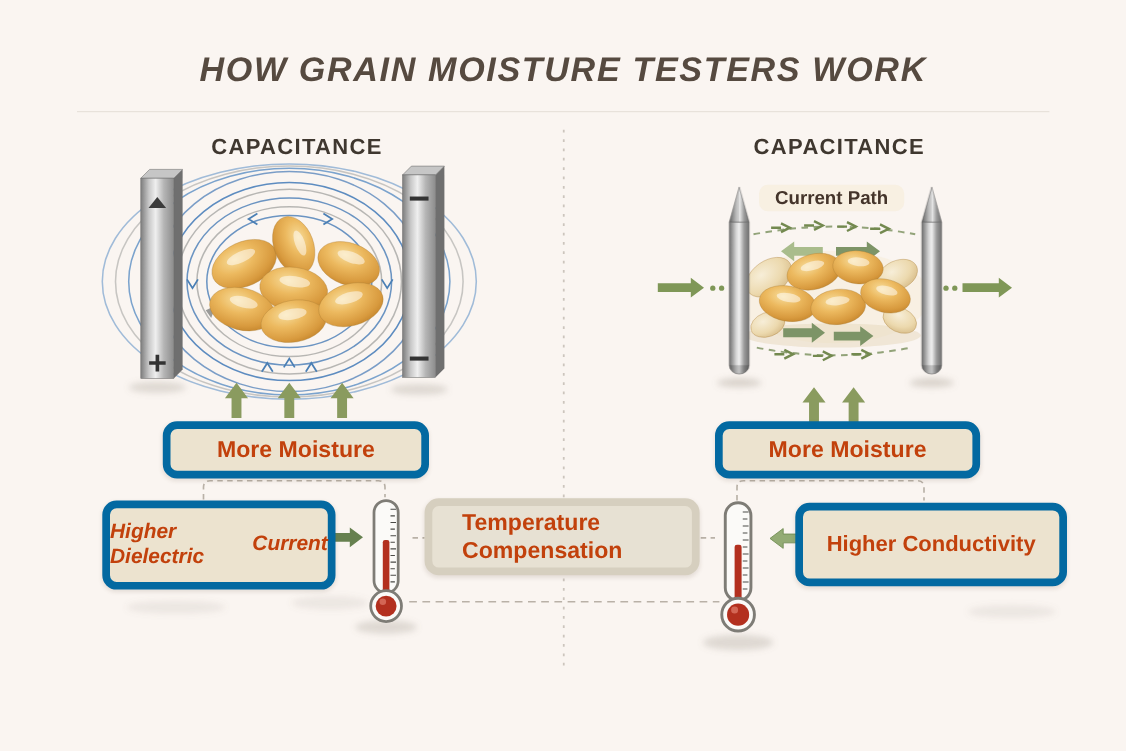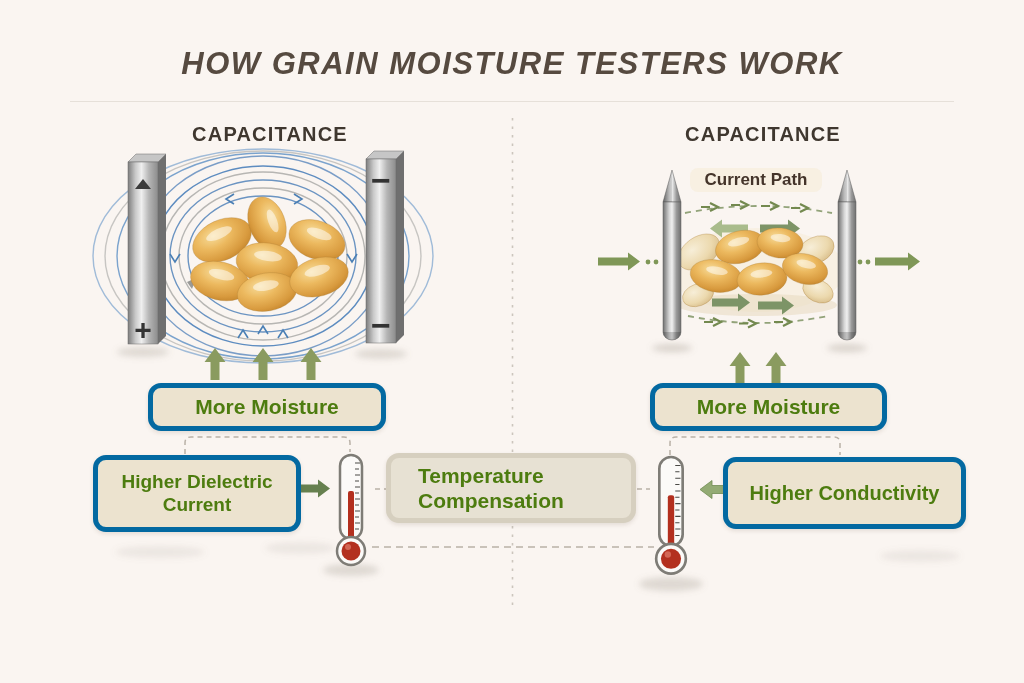--- a/index.html
+++ b/index.html
@@ -10,26 +10,26 @@
   .txt{position:absolute;z-index:2;}
   .title{top:46px;left:0;width:100%;text-align:center;font-size:31px;font-weight:bold;
          letter-spacing:1.5px;color:#564a40;font-style:italic;}
   .title-rule{position:absolute;z-index:2;top:101px;left:70px;width:884px;height:1px;
               background:#e6e0d9;}
   .section-header{font-weight:bold;letter-spacing:1.2px;color:#3f372f;font-size:20px;
                   text-align:center;width:360px;}
   .current-path{top:168px;left:690px;width:132px;text-align:center;font-size:17px;
                 font-weight:bold;color:#44342a;background:rgba(245,235,213,.55);
                 border-radius:8px;padding:2px 0;}
-  .label-box{position:absolute;z-index:2;background:#ece3cf;border:5px solid #0369a1;
+  .label-box{position:absolute;z-index:2;background:#ece3cf;border:7px solid #0369a1;
              border-radius:13px;box-shadow:0 2px 4px rgba(96,80,60,.14);
              display:flex;align-items:center;justify-content:center;
-             color:#4d7c0f;font-weight:bold;}
+             color:#c2410c;font-weight:bold;}
   .mm{font-size:21px;}
-  .two-line{flex-direction:column;line-height:1.18;font-size:19px;}
+  .two-line{flex-direction:row;line-height:1.18;font-size:19px;font-style:italic;}
   .temp-box{background:#e7e1d3;border-color:#d6cfbf;align-items:flex-start;
             justify-content:center;flex-direction:column;line-height:1.2;
             padding-left:27px;font-size:21px;box-sizing:border-box;}
   .cond-box{font-size:20px;}
 </style>
 </head>
 <body>
 
 <div id="stage">
 

